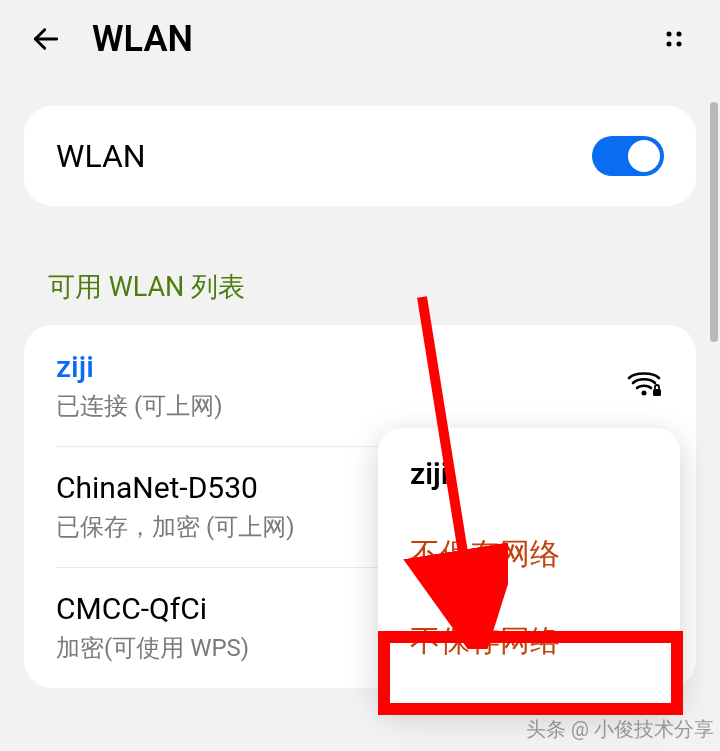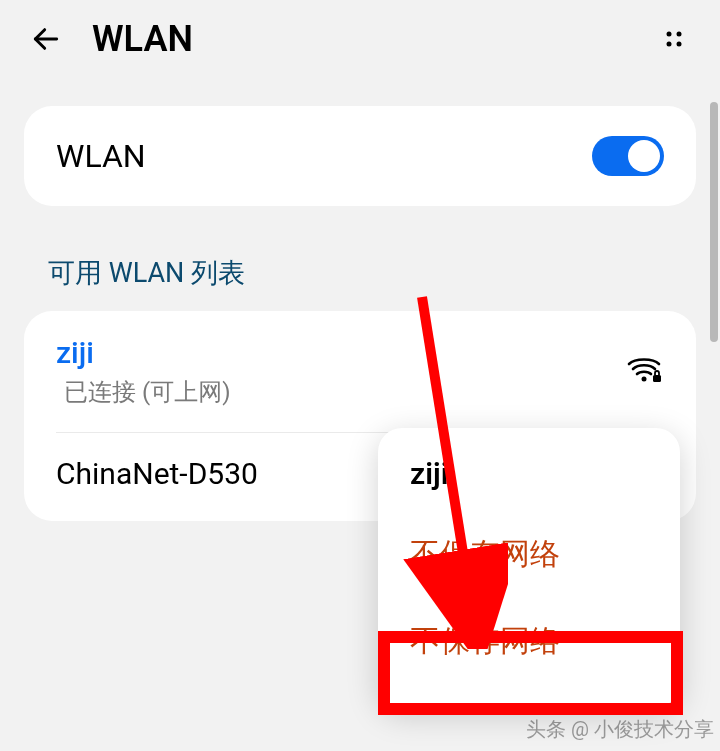--- a/index.html
+++ b/index.html
@@ -69,22 +69,22 @@
   position: absolute;
   right: 4px;
   top: 4px;
   width: 32px;
   height: 32px;
   background: #fff;
   border-radius: 50%;
 }
 .section-title {
   font-size: 27px;
-  color: #0c4a6e;
-  margin: 49px 24px 20px 48px;
+  color: #4d7c0f;
+  margin: 63px 24px 20px 48px;
 }
 .wifi-list {
   background: #fff;
   margin: 0 24px;
   border-radius: 28px;
   overflow: hidden;
 }
 .wifi-item {
   padding: 24px 32px;
   position: relative;
@@ -103,21 +103,20 @@
   color: #000000;
   margin-bottom: 6px;
 }
 .wifi-name.connected {
   color: #0a6cf0;
   font-weight: 500;
 }
 .wifi-status {
   font-size: 24px;
   color: #7a7a7a;
-  margin-left: 8px;
 }
 .wifi-icon {
   position: absolute;
   right: 34px;
   top: 50%;
   transform: translateY(-50%);
 }
 .context-menu {
   position: absolute;
   left: 378px;
@@ -211,20 +210,25 @@
       <svg width="36" height="30" viewBox="0 0 36 30">
         <path d="M18 24 L18 24 M3 9 C9 3 27 3 33 9 M7 14 C12 9 24 9 29 14 M11 19 C14 16 22 16 25 19" stroke="#000" stroke-width="2.6" fill="none" stroke-linecap="round"></path>
         <circle cx="18" cy="24" r="2.5" fill="#000"></circle>
         <rect x="27" y="20" width="8" height="7" rx="1.5" fill="#000"></rect>
         <path d="M29 20 v-2 a2 2 0 0 1 4 0 v2" stroke="#000" stroke-width="1.8" fill="none"></path>
       </svg>
     </div>
   </div>
   <div class="wifi-item">
     <div class="wifi-name">ChinaNet-D530</div>
+    <div class="wifi-status">已保存，加密 (可上网)</div>
+  </div>
+  <div class="wifi-item">
+    <div class="wifi-name">CMCC-QfCi</div>
+    <div class="wifi-status">加密(可使用 WPS)</div>
   </div>
 </div>
 
 <div class="context-menu">
   <div class="context-title">ziji</div>
   <div class="context-item">不保存网络</div>
   <div class="context-item">不保存网络</div>
 </div>
 
 <svg class="arrow-svg" width="110" height="360">

